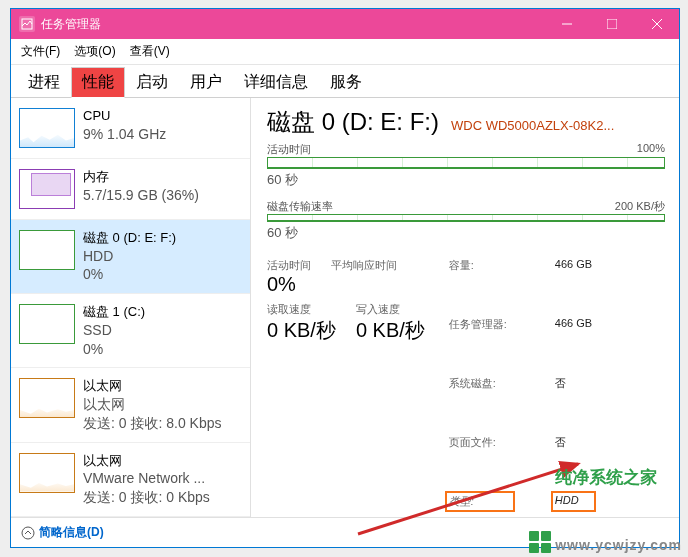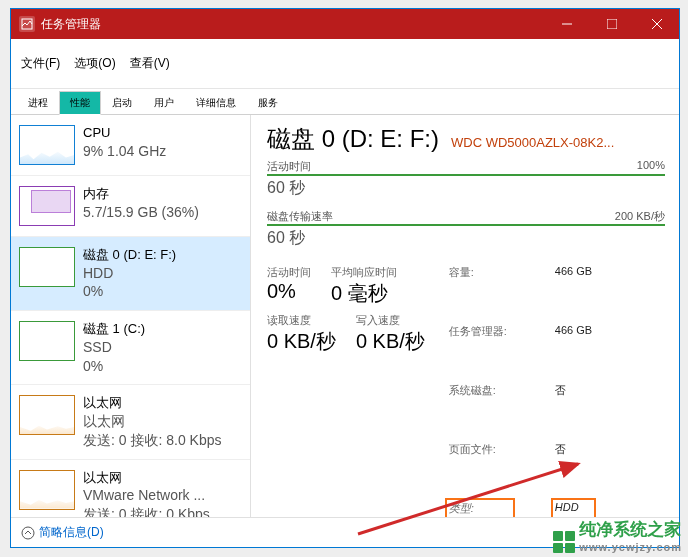--- a/index.html
+++ b/index.html
@@ -1,29 +1,29 @@
 <!DOCTYPE html>
 <html><head>
 <meta charset="utf-8">
 <style>
 * { margin: 0; padding: 0; box-sizing: border-box; font-family: "Microsoft YaHei", "Segoe UI", sans-serif; }
 body { background: #eee; width: 688px; height: 557px; position: relative; }
 .window { position: absolute; left: 10px; top: 8px; width: 670px; height: 540px; background: #fff; border: 1px solid #0078d4; display: flex; flex-direction: column; }
-.titlebar { background: #b91c1c; color: #fff; height: 30px; display: flex; align-items: center; font-size: 12px; }
+.titlebar { background: #ec4899; color: #fff; height: 30px; display: flex; align-items: center; font-size: 12px; }
 .titlebar .ticon { width: 16px; height: 16px; margin: 0 6px 0 8px; background: #fff3; border-radius: 2px; display: flex; align-items: center; justify-content: center; }
 .titlebar .ticon svg { width: 12px; height: 12px; }
 .titlebar .title { flex: 1; }
 .winbtns { display: flex; height: 100%; }
 .winbtn { width: 45px; display: flex; align-items: center; justify-content: center; cursor: pointer; }
 .winbtn svg { width: 10px; height: 10px; stroke: #fff; stroke-width: 1; fill: none; }
-.menubar { display: flex; gap: 14px; padding: 16px 10px; font-size: 12px; border-bottom: 1px solid #e5e5e5; }
+.menubar { display: flex; gap: 14px; padding: 4px 10px; font-size: 12px; border-bottom: 1px solid #e5e5e5; }
 .menubar span { cursor: pointer; }
-.tabs { display: flex; font-size: 10px; padding: 2px 6px 0 6px; border-bottom: 1px solid #d0d0d0; }
+.tabs { display: flex; font-size: 16px; padding: 2px 6px 0 6px; border-bottom: 1px solid #d0d0d0; }
 .tab { padding: 4px 10px; border: 1px solid transparent; border-bottom: none; cursor: pointer; }
-.tab.active { background: #14b8a6; border-color: #d0d0d0; border-bottom: 1px solid #fff; margin-bottom: -1px; }
+.tab.active { background: #ef4444; border-color: #d0d0d0; border-bottom: 1px solid #fff; margin-bottom: -1px; }
 .body { flex: 1; display: flex; overflow: hidden; }
 .sidebar { width: 240px; border-right: 1px solid #e0e0e0; overflow-y: auto; font-size: 12px; }
 .sitem { display: flex; padding: 10px 8px; gap: 8px; border-bottom: 1px solid #eee; cursor: pointer; }
 .sitem.selected { background: #d6ecff; }
 .thumb { width: 56px; height: 40px; border: 1px solid #1180d4; position: relative; background: #fff; }
 .thumb.cpu::after { content:""; position:absolute; bottom:0; left:0; right:0; height:40%; background: linear-gradient(to top, #cfe8fb 0%, transparent 100%); border-top: 1px solid #1180d4; clip-path: polygon(0 100%, 0 60%, 15% 40%, 25% 70%, 40% 30%, 55% 55%, 70% 25%, 85% 60%, 100% 45%, 100% 100%);}
 .thumb.mem { border-color: #8b3db3; }
 .thumb.mem::after { content:""; position:absolute; top:3px; right:3px; width:70%; height:55%; background:#e9d7f3; border:1px solid #bb7fd9; }
 .thumb.disk { border-color: #3a9a3a; }
 .thumb.eth { border-color: #c77a17; }
@@ -35,35 +35,35 @@
 .mtitle { display: flex; align-items: baseline; gap: 12px; margin-bottom: 4px; white-space: nowrap; }
 .mtitle .big { font-size: 24px; font-weight: 400; }
 .mtitle .model { font-size: 13px; color: #c2410c; }
 .chartlbl { display: flex; justify-content: space-between; font-size: 11px; color: #555; }
 .chart { height: 90px; border: 1px solid #3a9a3a; background:
   repeating-linear-gradient(to right, transparent 0, transparent 44px, #d6efd6 44px, #d6efd6 45px),
   repeating-linear-gradient(to bottom, transparent 0, transparent 17px, #d6efd6 17px, #d6efd6 18px);
   position: relative; margin-bottom: 2px; }
 .chart.small { height: 62px; }
 .chart::after { content:""; position:absolute; bottom:0; left:0; right:0; height:1px; background:#3a9a3a; }
-.axis { font-size: 16px; color: #555; margin-bottom: 10px; }
+.axis { font-size: 13px; color: #555; margin-bottom: 10px; }
 .stats { display: flex; gap: 24px; margin-top: 6px; }
 .statcol { display: flex; flex-direction: column; }
 .statblock { display: flex; gap: 20px; margin-bottom: 6px; }
 .stat .lbl { font-size: 11px; color: #666; }
 .stat .val { font-size: 20px; }
 .props { font-size: 11px; display: grid; grid-template-columns: 62px auto; row-gap: 5px; column-gap: 12px; align-content: start; gap: 44px; }
 .props .k { color: #666; }
 .props .v { color: #222; }
 .typebox { border: 2px solid #f97316; padding: 1px 2px; margin: -3px -4px; font-style: italic; }
 .footer { border-top: 1px solid #e0e0e0; padding: 6px 10px; display: flex; align-items: center; gap: 14px; font-size: 12px; }
-.footer .link { color: #0066cc; cursor: pointer; display: flex; align-items: center; gap: 4px; }
+.footer .link { color: #0066cc; cursor: pointer; display: flex; align-items: center; gap: 4px; font-weight: bold; }
 .arrow { position: absolute; width: 260px; height: 90px; bottom: 18px; right: 80px; pointer-events: none; }
 .watermark { position: absolute; bottom: 4px; right: 6px; font-size: 17px; color: #2fa04a; font-weight: bold; display: flex; align-items: flex-end; gap: 4px; }
-.watermark small { font-size: 11px; color: #888; display: block; letter-spacing: 1px; }
+.watermark small { font-size: 14px; color: #888; display: block; letter-spacing: 1px; margin-top: 48px; }
 .wmicon { width: 22px; height: 22px; display: grid; grid-template-columns: 1fr 1fr; grid-template-rows: 1fr 1fr; gap: 2px; }
 .wmicon span { background: #2fa04a; border-radius: 1px; }
 </style>
 </head>
 <body>
 
 <div class="window">
   <div class="titlebar">
     <span class="ticon">
       <svg viewBox="0 0 12 12">
@@ -178,21 +178,20 @@
 
       <div class="stats">
         <div class="statcol">
           <div class="statblock">
             <div class="stat">
               <div class="lbl">活动时间</div>
               <div class="val">0%</div>
             </div>
             <div class="stat">
               <div class="lbl">平均响应时间</div>
-              <div class="val">0 毫秒</div>
             </div>
           </div>
           <div class="statblock">
             <div class="stat">
               <div class="lbl">读取速度</div>
               <div class="val">0 KB/秒</div>
             </div>
             <div class="stat">
               <div class="lbl">写入速度</div>
               <div class="val">0 KB/秒</div>

